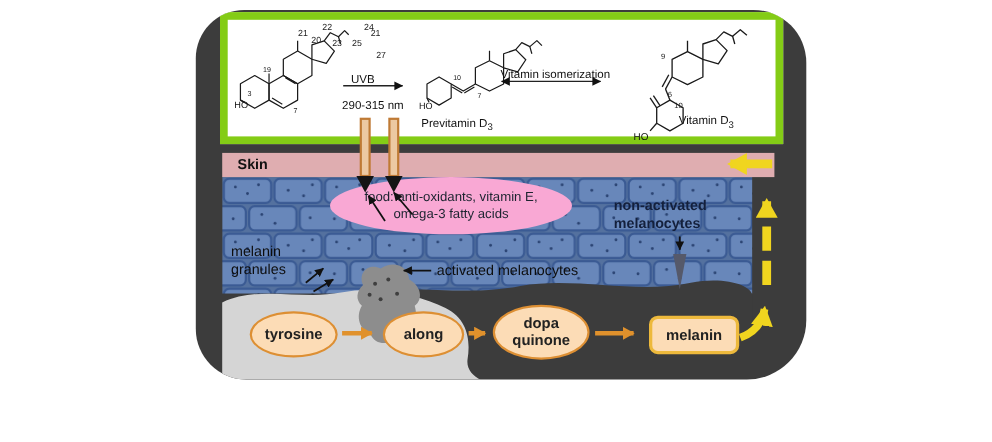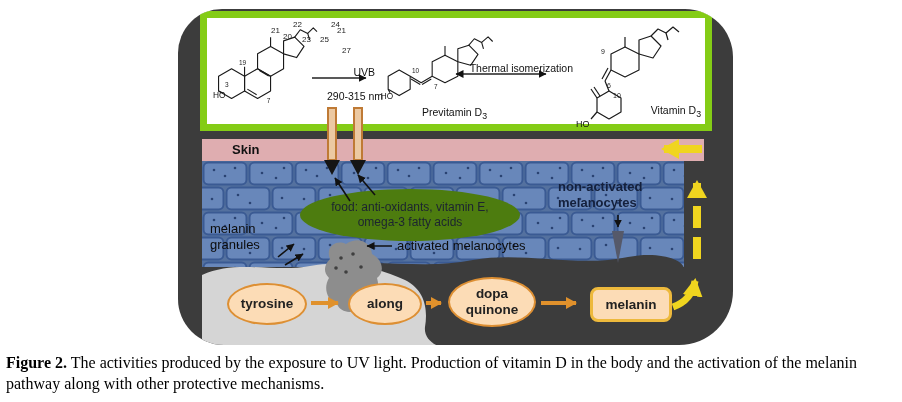--- a/index.html
+++ b/index.html
@@ -7,34 +7,34 @@
   #canvas { position: relative; width: 902px; height: 402px; background: #fff; overflow: hidden; }
   .abs { position: absolute; }
 
   
   #fig { position: absolute; left: 178px; top: 9px; width: 555px; height: 336px;
          background: #3c3c3c; border-radius: 44px 48px 54px 46px; overflow: hidden; }
 
   
   #chem-panel { position: absolute; left: 22px; top: 2px; width: 512px; height: 120px;
                 background: #ffffff; border: 7px solid #84cc16; z-index: 2; }
-  .chem-lbl { position: absolute; font-size: 10.5px; color: #111; text-align: right; line-height: 12px; }
+  .chem-lbl { position: absolute; font-size: 10.5px; color: #111; text-align: left; line-height: 12px; }
   .num { position: absolute; font-size: 8px; color: #222; }
   svg text { font-family: "Liberation Sans", sans-serif; }
 
   
   #skin-band { position: absolute; left: 24px; top: 130px; width: 502px; height: 22px;
                background: #dfadb0; z-index: 2; }
-  #skin-label { position: absolute; left: 14px; top: 3px; font-weight: bold; font-size: 13px; color: #111; margin-left: 16px; }
+  #skin-label { position: absolute; left: 14px; top: 3px; font-weight: bold; font-size: 13px; color: #111; }
 
   #cells-svg { position: absolute; left: 24px; top: 152px; z-index: 1; }
   #overlay { position: absolute; left: 0; top: 0; z-index: 4; pointer-events: none; }
 
-  #food-ellipse { position: absolute; left: 122px; top: 180px; width: 220px; height: 52px;
-                  background: #4d7c0f; border-radius: 50%; z-index: 3;
+  #food-ellipse { position: absolute; left: 122px; top: 152px; width: 220px; height: 52px;
+                  background: #f9a8d4; border-radius: 50%; z-index: 3;
                   display: flex; flex-direction: column; align-items: center; justify-content: center;
                   font-size: 12px; color: #1c2430; line-height: 15px; text-align: center; }
 
   .lbl { position: absolute; font-size: 13px; color: #0d0d0d; z-index: 5; line-height: 16px; }
 
   .node { position: absolute; display: flex; align-items: center; justify-content: center;
           background: #fcdcb6; border: 2px solid #dd8f33; font-weight: bold; font-size: 13.5px;
           color: #222; text-align: center; z-index: 7; line-height: 16px; }
   .ellipse { border-radius: 50%; }
   #node-melanin { border-radius: 8px; border: 3px solid #edb93c; }
@@ -99,21 +99,21 @@
           <path d="M10,62 L8,58"></path>
         </g>
         <text x="0" y="69" font-size="9" fill="#111">HO</text>
         <text x="34" y="40" font-size="7" fill="#222">10</text>
         <text x="58" y="58" font-size="7" fill="#222">7</text>
       </svg>
       <div class="chem-lbl" style="left:176px;top:88px;width:104px;">
         <span>Previtamin D</span><sub>3</sub>
       </div>
 
-      <div class="chem-lbl" style="left:248px;top:44px;width:118px;">Thermal isomerization</div>
+      <div class="chem-lbl" style="left:248px;top:44px;width:118px;">Vitamin isomerization</div>
 
       <svg class="abs" style="left:356px;top:6px;" width="152" height="112" viewBox="0 0 152 112">
         <g fill="none" stroke="#1a1a1a" stroke-width="1.2" stroke-linejoin="round">
           <path d="M48,46 L48,30 L62,23 L76,30 L76,46 L62,53 Z"></path>
           <path d="M76,30 L90,34 L98,22 L88,12 L76,16 Z"></path>
           <path d="M62,23 L62,13"></path>
           <path d="M88,12 L95,5 L103,9 L110,3 L116,8"></path>
           <path d="M103,9 L105,16"></path>
           <path d="M48,46 L42,57"></path>
             <path d="M45,44 L39,55"></path>
@@ -238,18 +238,14 @@
 
     <div class="lbl" style="left:219px;top:229px;width:160px;">activated melanocytes</div>
 
     <div class="node ellipse" style="left:49px;top:274px;width:80px;height:42px;">tyrosine</div>
     <div class="node ellipse" style="left:170px;top:274px;width:74px;height:42px;">along</div>
     <div class="node ellipse" style="left:270px;top:268px;width:88px;height:50px;padding:0 10px;">dopa quinone</div>
     <div class="node" id="node-melanin" style="left:412px;top:278px;width:82px;height:35px;">melanin</div>
 
   </div>
 
-  <div id="caption">
-    <b>Figure 2.</b>
-    <span>The activities produced by the exposure to UV light. Production of vitamin D in the body and the activation of the melanin pathway along with other protective mechanisms.</span>
-  </div>
 
 </div>
 
 </body></html>

